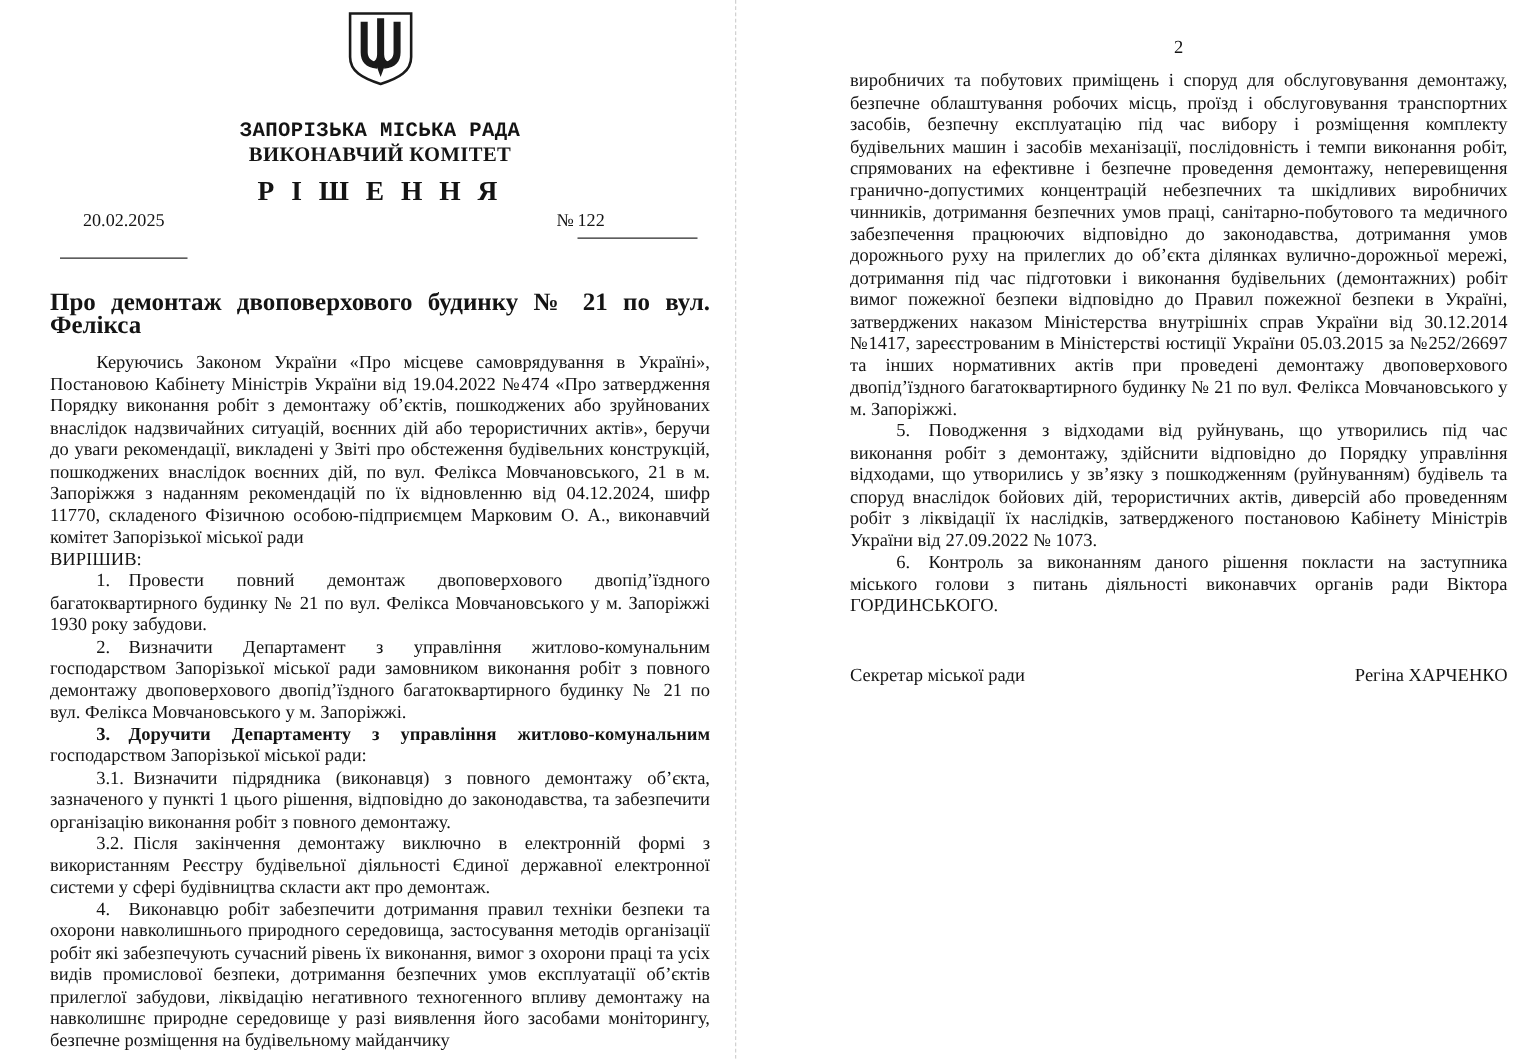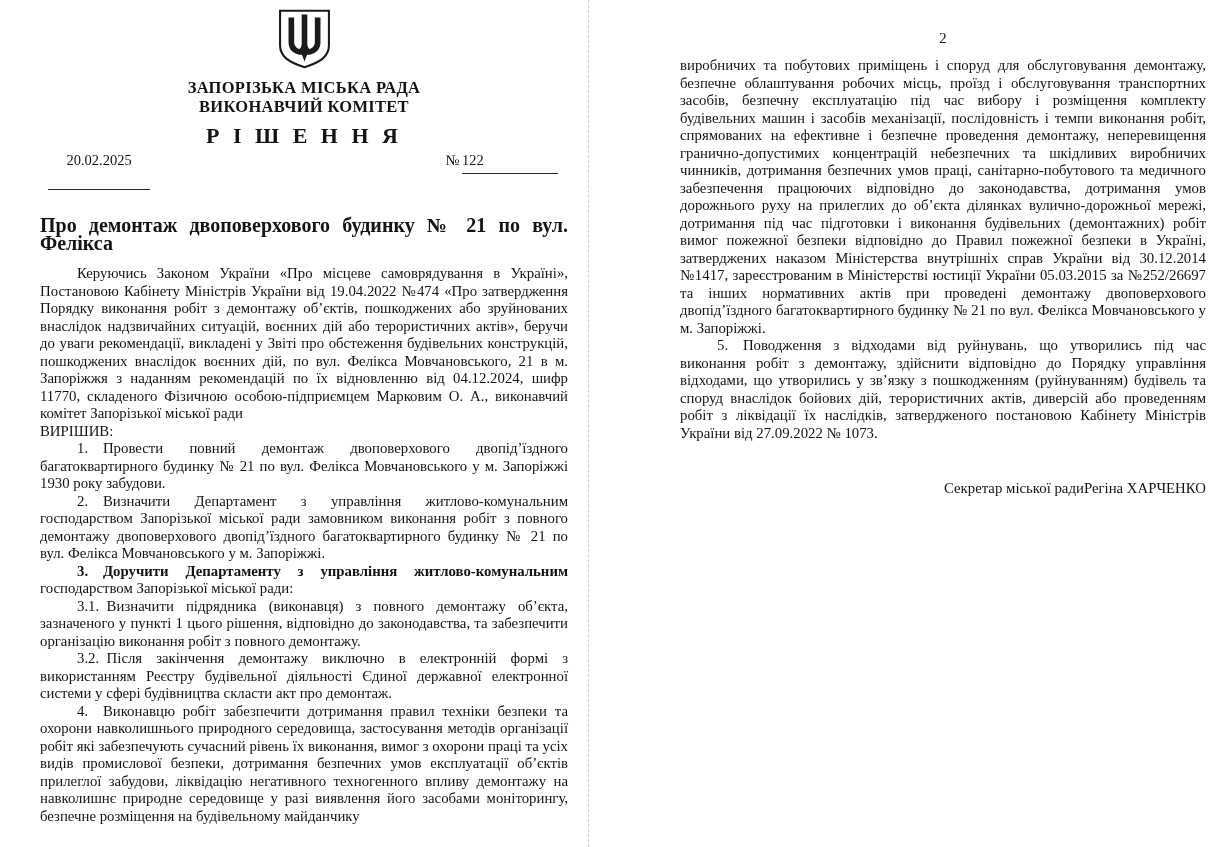--- a/index.html
+++ b/index.html
@@ -16,21 +16,21 @@
     border-left:1px dashed #b9b9b9; opacity:.65;
   }
   .page { position:absolute; top:0; }
   .page-1 { left:40px;  width:528px; }
   .page-2 { left:680px; width:526px; }
 
   
   .doc-header { text-align:center; padding-top:8px; }
   .emblem { width:57px; height:62px; display:inline-block; }
   .org-line { font-weight:bold; font-size:16.5px; line-height:19px; letter-spacing:.3px; }
-  .org-line.first { margin-top:4px; }
+  .org-line.first { margin-top:20px;font-family:Liberation Mono, monospace; }
   .doc-type { font-weight:bold; font-size:22px; letter-spacing:4px; margin-top:7px; line-height:26px; }
 
   .meta-row { position:relative; height:26px; margin-top:2px; font-size:14.5px; }
   .date-field {
     position:absolute; left:8px; top:1px; width:102px; text-align:center;
     border-bottom:1.3px solid #2a2a2a; padding-bottom:20px;
   }
   .place-field { position:absolute; left:0; right:0; top:5px; text-align:center; font-size:13.8px; }
   .num-group { position:absolute; right:10px; top:1px; display:flex; align-items:flex-start; }
   .num-sign { padding-right:3px; }
@@ -44,21 +44,21 @@
   .doc-body { margin-top:13px; font-size:14.8px; line-height:17.5px; text-align:justify; }
   .doc-body p { margin:0; text-indent:37px; }
   .doc-body p.no-indent { text-indent:0; }
   .decision-word { font-weight:normal; text-indent:0 !important; }
   .b { font-weight:bold; }
 
   
   .page-num { text-align:center; font-size:14.8px; padding-top:30px; }
   .page-2 .doc-body { margin-top:10px; }
   .signature-row {
-    display:flex; justify-content:flex-end;
+    display:flex; justify-content:space-between;
     margin-top:38px; font-size:14.8px;
   }
 </style>
 </head>
 <body>
 
 <div class="fold-line"></div>
 
 <div class="page page-1">
 
@@ -98,19 +98,20 @@
   </div>
 </div>
 
 <div class="page page-2">
 
   <div class="page-num">2</div>
 
   <div class="doc-body">
     <p class="no-indent">виробничих та побутових приміщень і споруд для обслуговування демонтажу, безпечне облаштування робочих місць, проїзд і обслуговування транспортних засобів, безпечну експлуатацію під час вибору і розміщення комплекту будівельних машин і засобів механізації, послідовність і темпи виконання робіт, спрямованих на ефективне і безпечне проведення демонтажу, неперевищення гранично-допустимих концентрацій небезпечних та шкідливих виробничих чинників, дотримання безпечних умов праці, санітарно-побутового та медичного забезпечення працюючих відповідно до законодавства, дотримання умов дорожнього руху на прилеглих до об’єкта ділянках вулично-дорожньої мережі, дотримання під час підготовки і виконання будівельних (демонтажних) робіт вимог пожежної безпеки відповідно до Правил пожежної безпеки в Україні, затверджених наказом Міністерства внутрішніх справ України від 30.12.2014 №1417, зареєстрованим в Міністерстві юстиції України 05.03.2015 за №252/26697 та інших нормативних актів при проведені демонтажу двоповерхового двопід’їздного багатоквартирного будинку №&nbsp;21 по вул. Фелікса Мовчановського у м.&nbsp;Запоріжжі.</p>
     <p>5.  Поводження з відходами від руйнувань, що утворились під час виконання робіт з демонтажу, здійснити відповідно до Порядку управління відходами, що утворились у зв’язку з пошкодженням (руйнуванням) будівель та споруд внаслідок бойових дій, терористичних актів, диверсій або проведенням робіт з ліквідації їх наслідків, затвердженого постановою Кабінету Міністрів України від 27.09.2022 №&nbsp;1073.</p>
+    <p>6.  Контроль за виконанням даного рішення покласти на заступника міського голови з питань діяльності виконавчих органів ради Віктора ГОРДИНСЬКОГО.</p>
   </div>
 
   <div class="signature-row">
     <span>Секретар міської ради</span>
     <span>Регіна ХАРЧЕНКО</span>
   </div>
 </div>
 
 </body></html>

